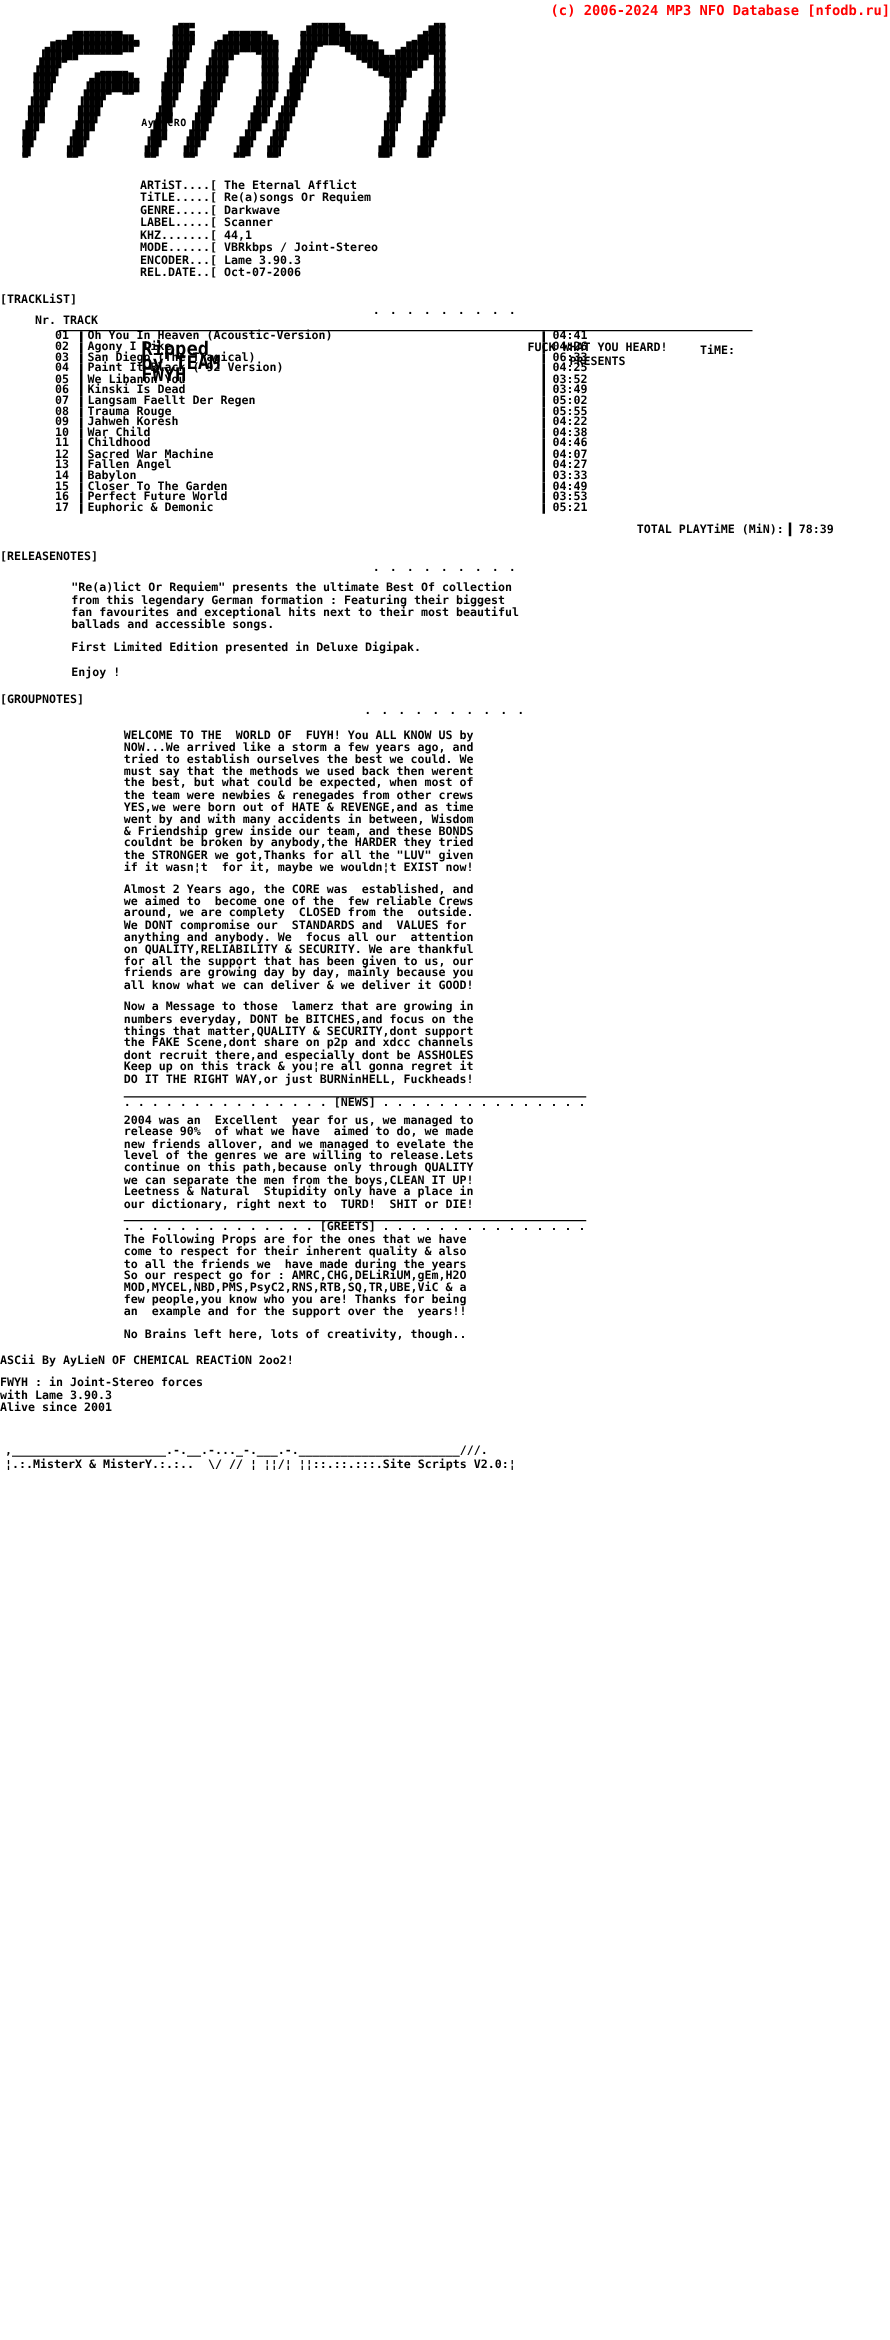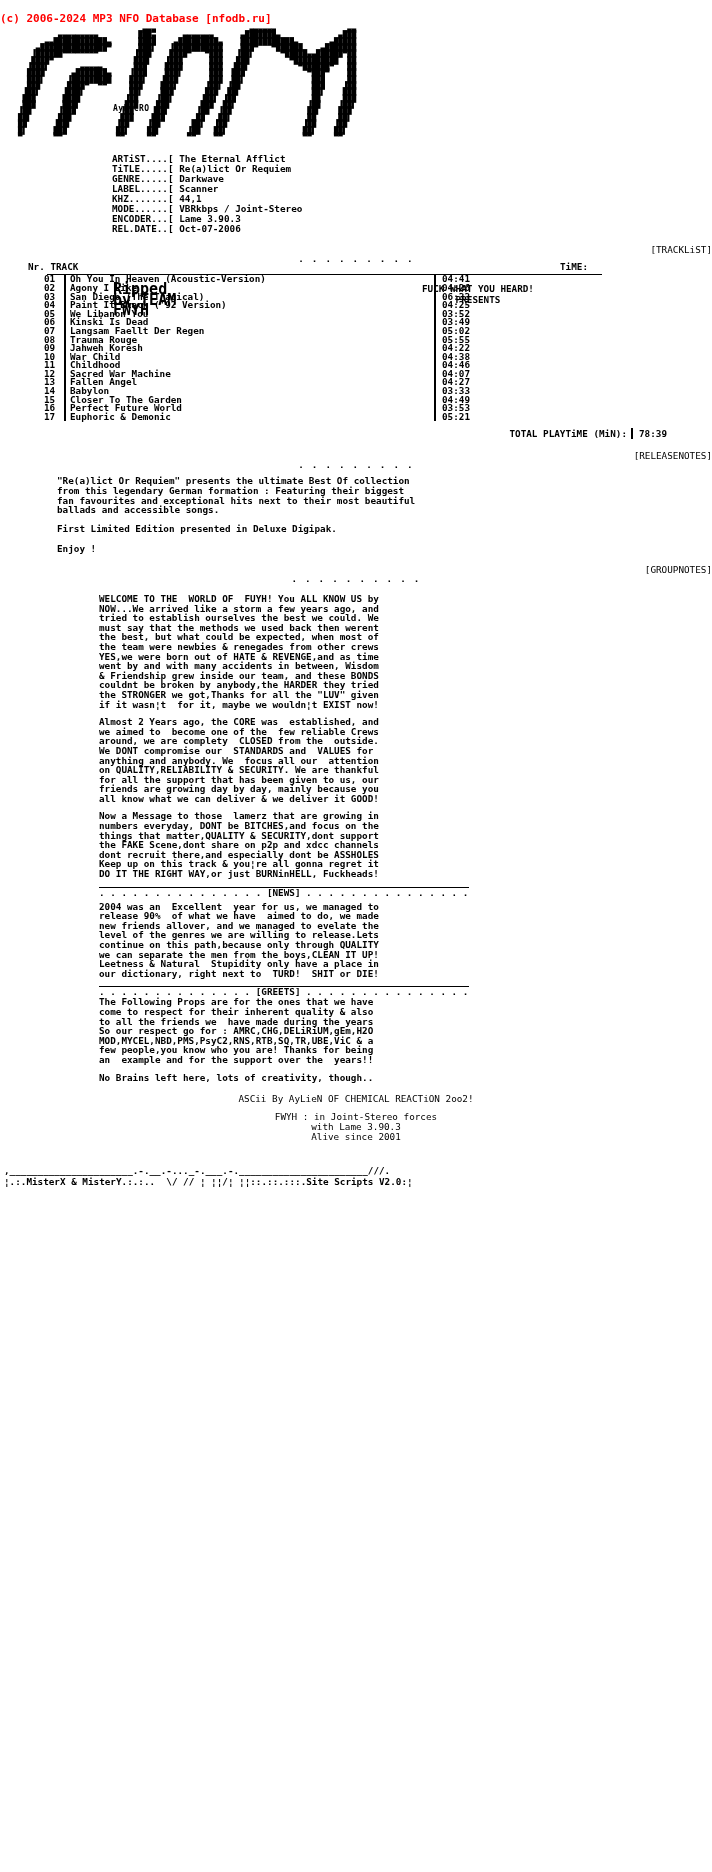--- a/index.html
+++ b/index.html
@@ -5,26 +5,26 @@
   html,body{margin:0;padding:0;background:#ffffff;}
   body{
     width:712px;
     font-family:"DejaVu Sans Mono","Liberation Mono",monospace;
     color:#000000;
     -webkit-font-smoothing:none;
   }
   .page{width:712px;position:relative;overflow:hidden;}
 
   .topbar{
-    text-align:left;
+    text-align:right;
     color:#ff0000;
     font-size:11px;
     font-weight:bold;
     line-height:14px;
-    padding-top:12px;
+    padding-top:2px;
     letter-spacing:0px;
     white-space:pre;
   }
 
   pre{
     margin:0;
     padding:0;
     font-family:"DejaVu Sans Mono","Liberation Mono",monospace;
     white-space:pre;
   }
@@ -71,43 +71,43 @@
 
   .meta{
     padding-left:112px;
     font-size:9.3px;
     line-height:9.9px;
     font-weight:bold;
     margin-top:2px;
   }
 
   .section-title{
-    text-align:right;
+    text-align:left;
     font-size:9.3px;
     line-height:9.9px;
-    font-weight:normal;
+    font-weight:bold;
   }
   .dots{
     text-align:center;
     font-size:9.3px;
     line-height:7px;
     font-weight:bold;
     letter-spacing:1.2px;
   }
 
   .tl-head{
     font-size:9.3px;
     line-height:10px;
     font-weight:bold;
     position:relative;
     height:12px;
     text-align:right;
   }
   .tl-head .nr{position:absolute;left:28px;}
-  .tl-head .time{position:absolute;left:560px;}
+  .tl-head .time{position:absolute;left:560px;margin-top:24px;}
 
   .tl-wrap{padding-left:44px;padding-right:40px;}
   .tl-rule{
     border-top:1px solid #000;
     width:555px;
     margin-left:3px;
     height:0px;
   }
   .track{
     position:relative;
@@ -150,24 +150,23 @@
   }
   .sub-head{
     font-size:9.3px;
     line-height:10px;
     font-weight:bold;
     padding-left:99px;
     white-space:pre;
   }
 
   .footer-c{
-    text-align:center;
     font-size:9.3px;
     line-height:10px;
-    font-weight:normal;
+    font-weight:bold;
     white-space:pre;
   }
 
   .bottom-ascii{
     font-size:9.3px;
     line-height:10.5px;
     font-weight:bold;
     white-space:pre;
     padding-left:4px;
   }
@@ -207,21 +206,21 @@
 by TEAM
 FWYH</pre>
     <pre class="presents">FUCK WHAT YOU HEARD!
 PRESENTS</pre>
   </div>
 
   <div class="spacer12"></div>
 
   <div class="meta">
     <div><span>ARTiST....[</span> <span>The Eternal Afflict</span></div>
-    <div><span>TiTLE.....[</span> <span>Re(a)lict Or Requiem</span></div>
+    <div><span>TiTLE.....[</span> <span>Re(a)songs Or Requiem</span></div>
     <div><span>GENRE.....[</span> <span>Darkwave</span></div>
     <div><span>LABEL.....[</span> <span>Scanner</span></div>
     <div><span>KHZ.......[</span> <span>44,1</span></div>
     <div><span>MODE......[</span> <span>VBRkbps / Joint-Stereo</span></div>
     <div><span>ENCODER...[</span> <span>Lame 3.90.3</span></div>
     <div><span>REL.DATE..[</span> <span>Oct-07-2006</span></div>
   </div>
 
   <div class="spacer12"></div>
 

